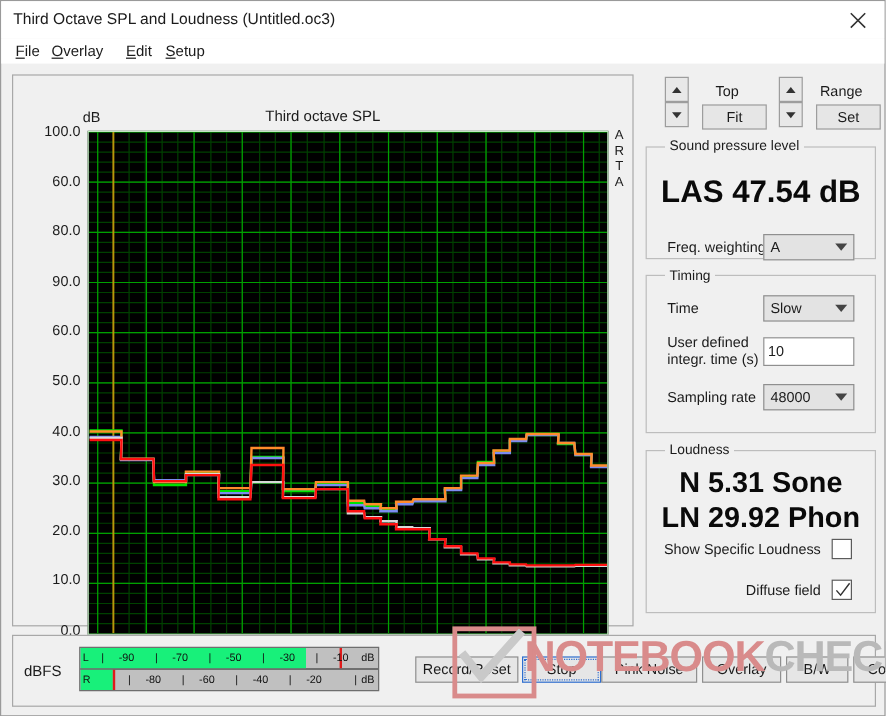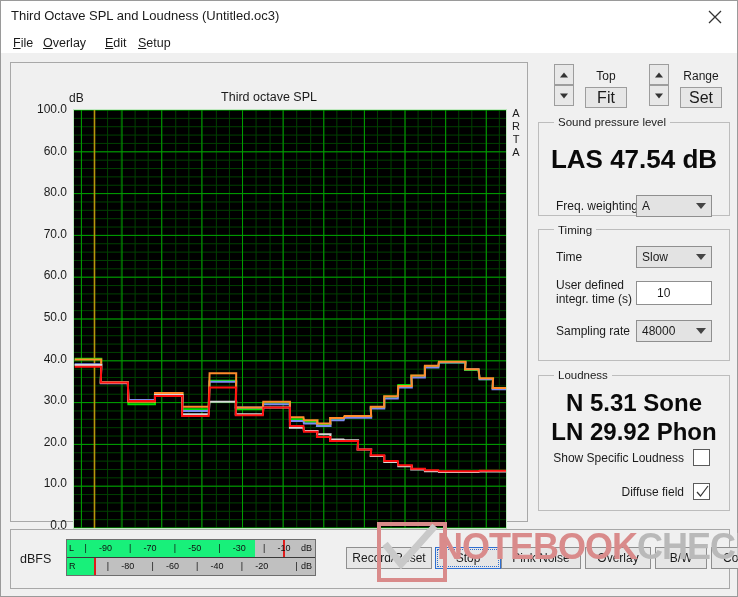--- a/index.html
+++ b/index.html
@@ -42,38 +42,38 @@
   
   .right{position:absolute;left:535px;top:61px;width:196px;}
   .spin-row{position:relative;height:46px;}
   .spin{position:absolute;width:20px;height:42px;}
   .spin b{display:block;width:20px;height:21px;background:#e8e8e8;border:1px solid #9d9d9d;box-sizing:border-box;position:relative;}
   .spin b::after{content:"";position:absolute;left:50%;top:50%;transform:translate(-50%,-50%);
     border-left:4px solid transparent;border-right:4px solid transparent;}
   .spin b.up::after{border-bottom:5px solid #333;}
   .spin b.dn::after{border-top:5px solid #333;}
   .spin-cap{position:absolute;font-size:12px;color:#1b1b1b;text-align:center;width:56px;}
-  .mini-btn{position:absolute;width:42px;height:21px;background:#e6e6e6;border:1px solid #9d9d9d;
-    box-sizing:border-box;font-size:16px;color:#1b1b1b;display:flex;align-items:center;justify-content:center;cursor:default;}
+  .mini-btn{position:absolute;width:54px;height:21px;background:#e6e6e6;border:1px solid #9d9d9d;
+    box-sizing:border-box;font-size:12px;color:#1b1b1b;display:flex;align-items:center;justify-content:center;cursor:default;}
 
   .group{position:relative;border:1px solid #bdbdbd;margin-top:8px;background:transparent;}
   .group>legend{font-size:11.5px;color:#1b1b1b;padding:0 4px;margin-left:6px;}
 
   .bigval{text-align:center;font-size:26px;font-weight:bold;color:#0a0a0a;letter-spacing:0px;white-space:nowrap;}
   .bigval2{text-align:center;font-size:24px;font-weight:bold;color:#0a0a0a;white-space:nowrap;line-height:29px;}
 
   .fieldrow{position:relative;height:26px;margin:4px 8px 6px 8px;}
   .fieldlabel{position:absolute;left:0;top:4px;font-size:12px;color:#1b1b1b;line-height:14px;}
   .combo{position:absolute;right:0;top:0;width:76px;height:22px;background:#e3e3e3;border:1px solid #8f8f8f;
     box-sizing:border-box;font-size:12px;color:#1b1b1b;display:flex;align-items:center;padding-left:5px;cursor:default;}
   .combo .chev{position:absolute;right:6px;top:7px;width:9px;height:5px;}
   .combo .chev::after{content:"";position:absolute;left:0;top:0;border-left:5px solid transparent;
     border-right:5px solid transparent;border-top:6px solid #444;}
   .textbox{position:absolute;right:0;top:0;width:76px;height:24px;background:#fff;border:1px solid #8f8f8f;
-    box-sizing:border-box;font-size:12px;color:#1b1b1b;display:flex;align-items:center;padding-left:20px;}
+    box-sizing:border-box;font-size:12px;color:#1b1b1b;display:flex;align-items:center;padding-left:3px;}
 
   .checkrow{position:relative;height:22px;margin:2px 10px 2px 8px;}
   .checklabel{position:absolute;right:26px;top:3px;font-size:12px;color:#1b1b1b;white-space:nowrap;}
   .checkbox{position:absolute;right:0;top:1px;width:17px;height:17px;background:#fff;border:1px solid #5b5b5b;box-sizing:border-box;cursor:default;}
   .checkbox svg{position:absolute;left:1px;top:0px;}
 
   
   .bottom{position:absolute;left:9px;top:528px;width:720px;height:60px;background:#f0f0f0;
     border:1px solid #a8a8a8;box-sizing:border-box;}
   .dbfs-cap{position:absolute;left:9px;top:22px;font-size:12.5px;color:#1b1b1b;}
@@ -128,21 +128,21 @@
     <div class="arta">A<br>R<br>T<br>A</div>
 
     <div class="ylabels">
         <div class="ylab" style="top: 422px;">0.0</div>
         <div class="ylab" style="top: 380.4px;">10.0</div>
         <div class="ylab" style="top: 338.8px;">20.0</div>
         <div class="ylab" style="top: 297.2px;">30.0</div>
         <div class="ylab" style="top: 255.6px;">40.0</div>
         <div class="ylab" style="top: 214px;">50.0</div>
         <div class="ylab" style="top: 172.4px;">60.0</div>
-        <div class="ylab" style="top: 130.8px;">70.0</div>
+        <div class="ylab" style="top: 130.8px;">90.0</div>
         <div class="ylab" style="top: 89.2px;">80.0</div>
         <div class="ylab" style="top: 47.6px;">60.0</div>
         <div class="ylab" style="top: 6px;">100.0</div>
       </div>
 
     <div class="plot">
       <svg class="plot-inner" id="plot-svg" viewBox="0 0 432 418" preserveAspectRatio="none">
           <line x1="0" y1="418" x2="432" y2="418" stroke="#004000" stroke-width="1"></line>
           <line x1="0" y1="409.64" x2="432" y2="409.64" stroke="#004000" stroke-width="1"></line>
           <line x1="0" y1="401.28" x2="432" y2="401.28" stroke="#004000" stroke-width="1"></line>

